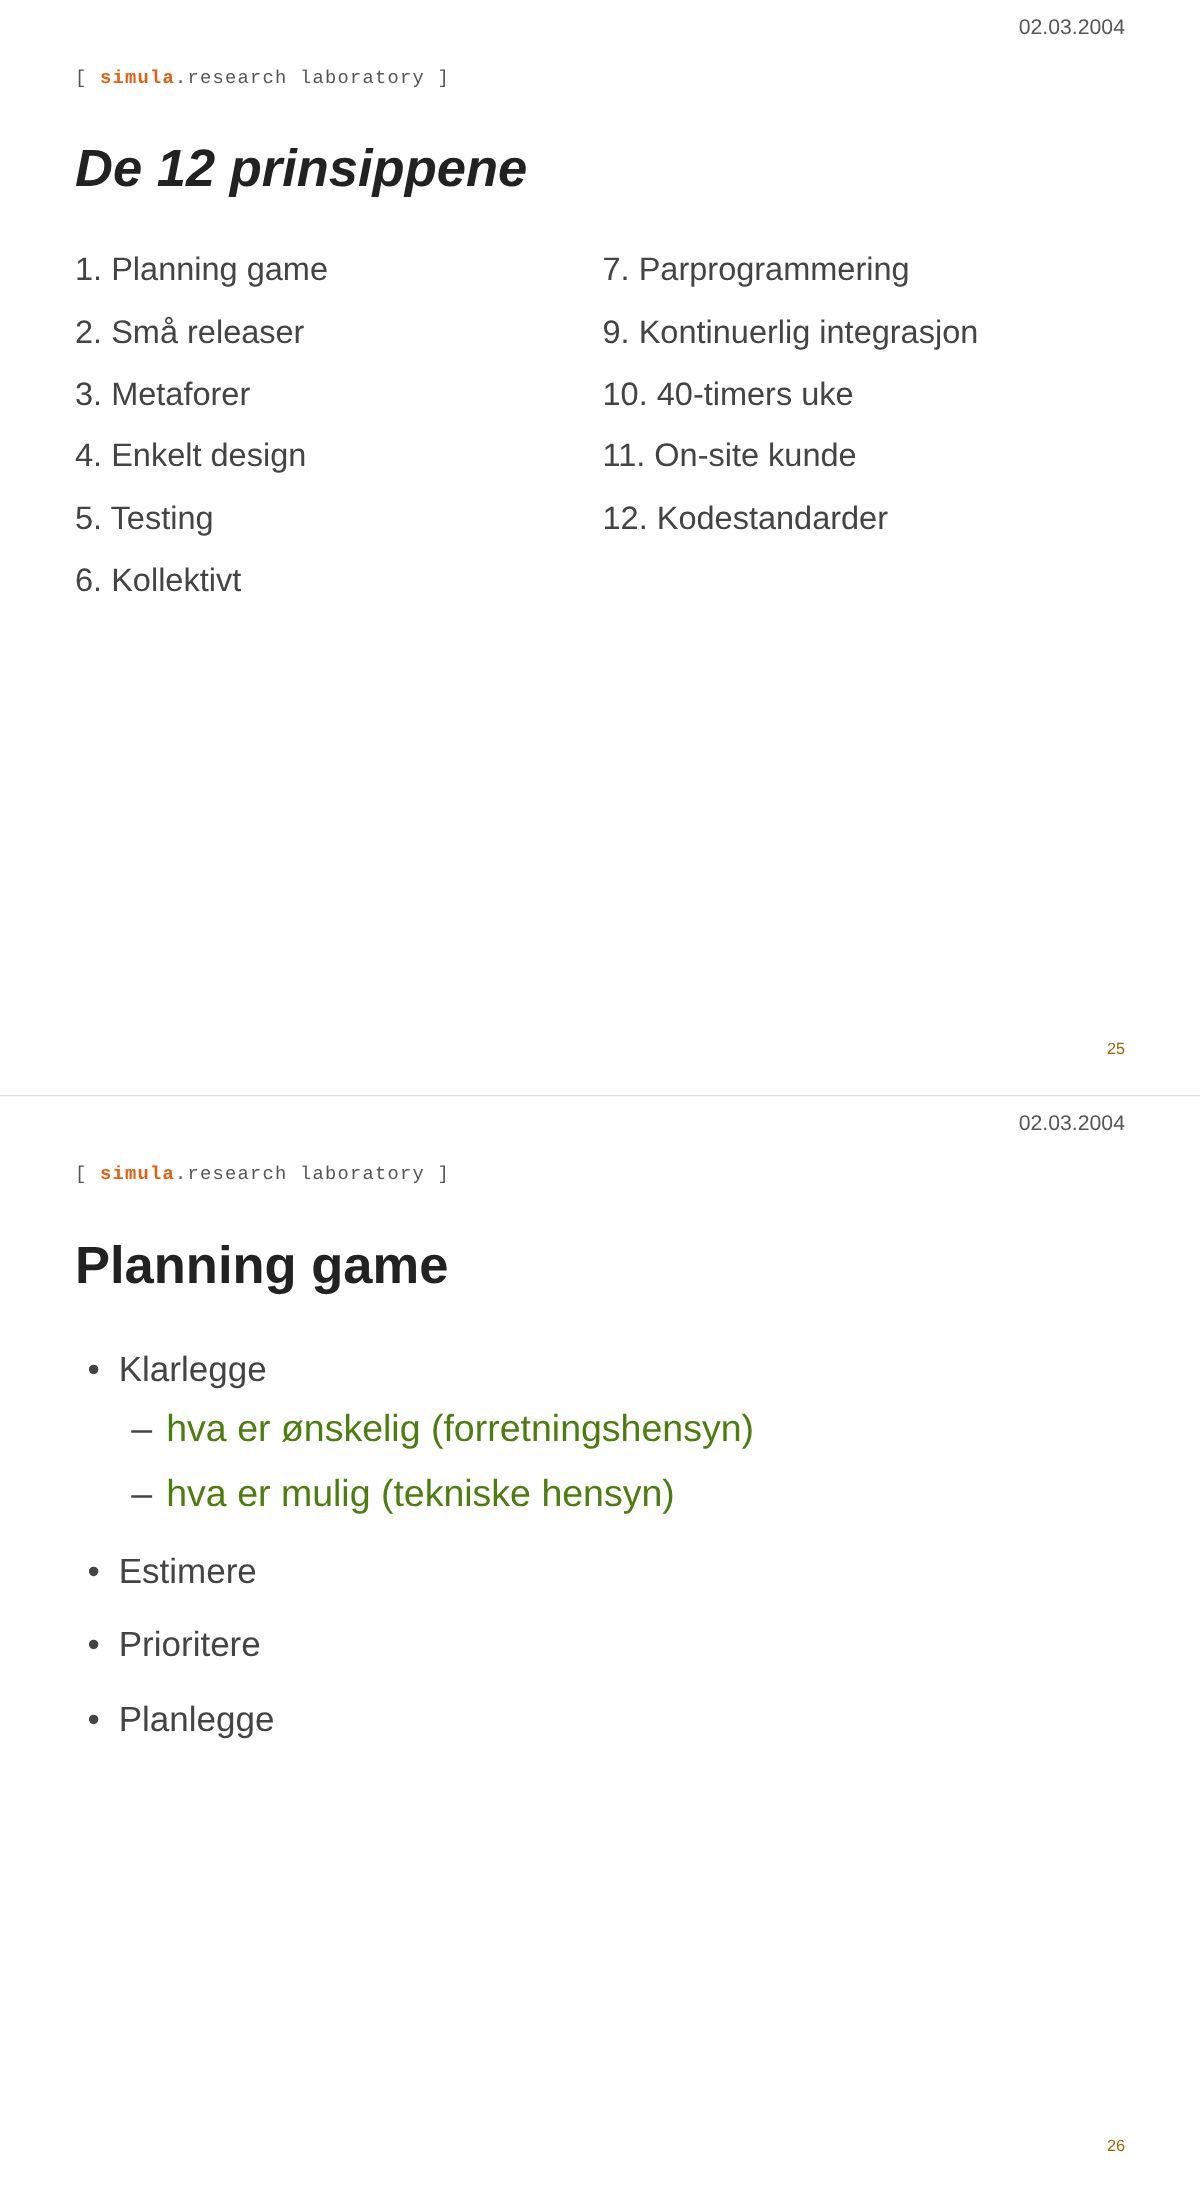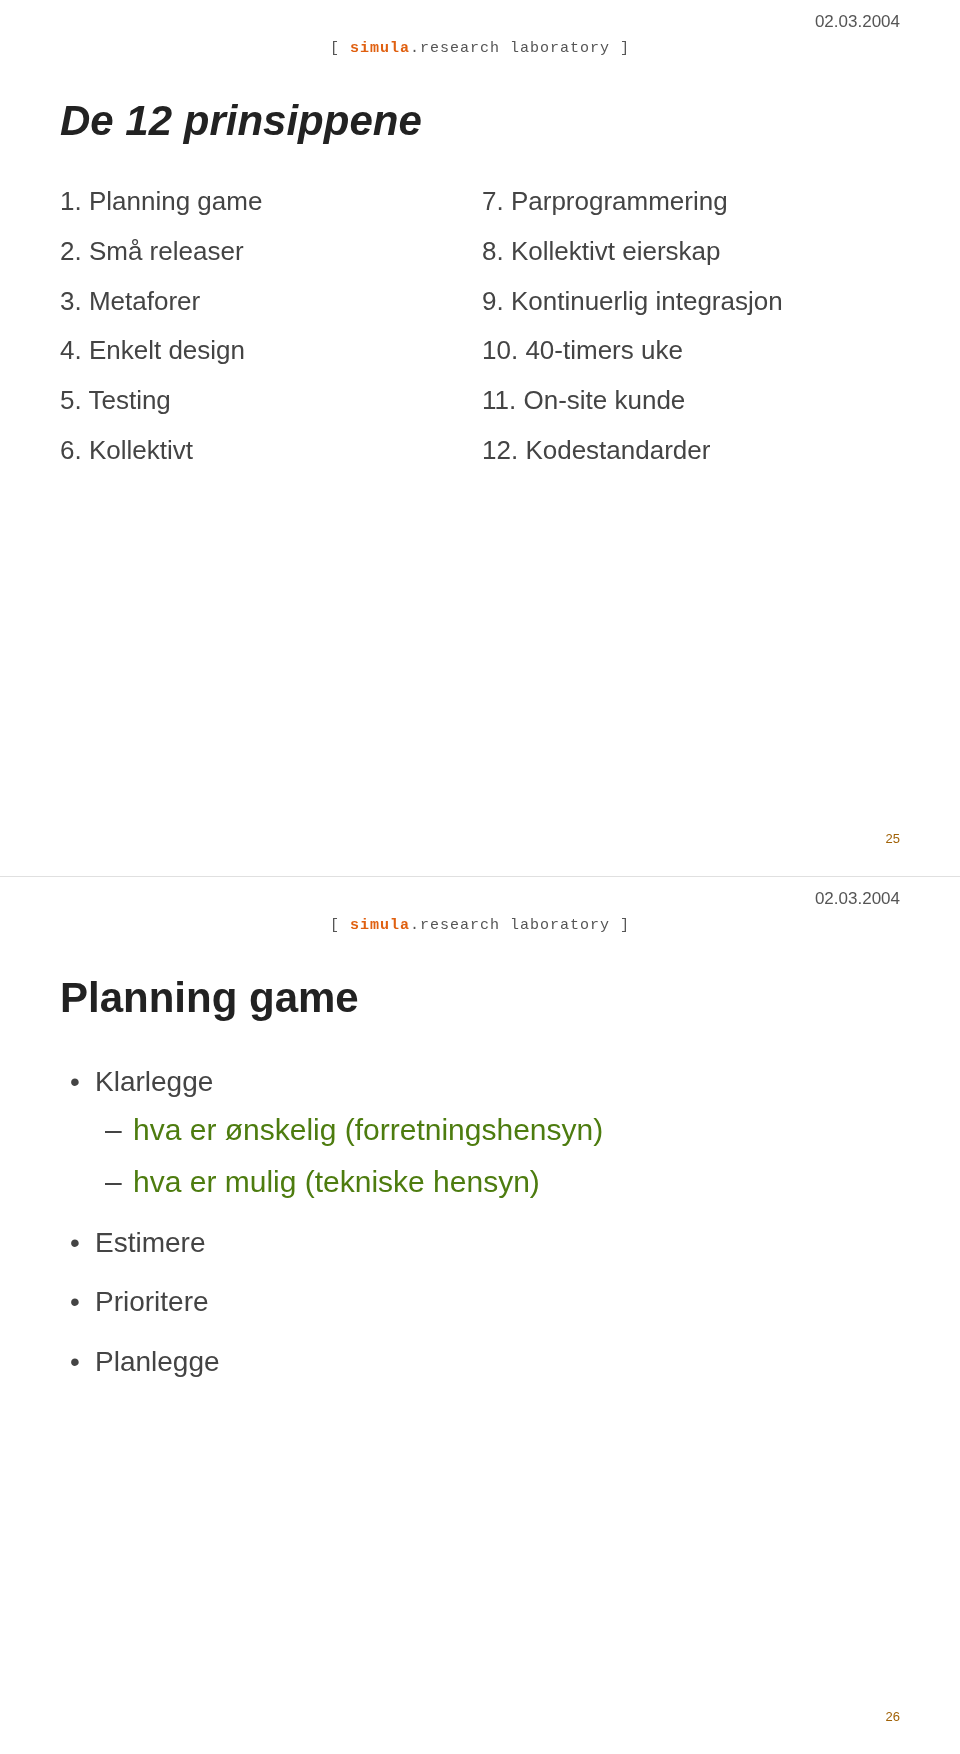--- a/index.html
+++ b/index.html
@@ -28,24 +28,23 @@
       top: 12px;
       right: 60px;
       font-size: 17px;
       color: #555555;
     }
 
     .logo {
       font-size: 15px;
       color: #555555;
       margin-bottom: 40px;
-      margin-top: 10px;
+      margin-top: 24px;
       font-family: 'Courier New', monospace;
       letter-spacing: 1px;
-      text-align: center;
     }
 
     .logo .bracket {
       color: #555555;
     }
 
     .logo .simula {
       color: #e06010;
       font-weight: bold;
     }
@@ -174,21 +173,20 @@
         <li><span>2.</span> <span>Små releaser</span></li>
         <li><span>3.</span> <span>Metaforer</span></li>
         <li><span>4.</span> <span>Enkelt design</span></li>
         <li><span>5.</span> <span>Testing</span></li>
         <li><span>6.</span> <span>Kollektivt</span></li>
       </ul>
     </div>
     <div class="col">
       <ul>
         <li><span>7.</span> <span>Parprogrammering</span></li>
-        <li><span>8.</span> <span>Kollektivt eierskap</span></li>
         <li><span>9.</span> <span>Kontinuerlig integrasjon</span></li>
         <li><span>10.</span> <span>40-timers uke</span></li>
         <li><span>11.</span> <span>On-site kunde</span></li>
         <li><span>12.</span> <span>Kodestandarder</span></li>
       </ul>
     </div>
   </div>
 
   <div class="page-number">25</div>
 </div>

